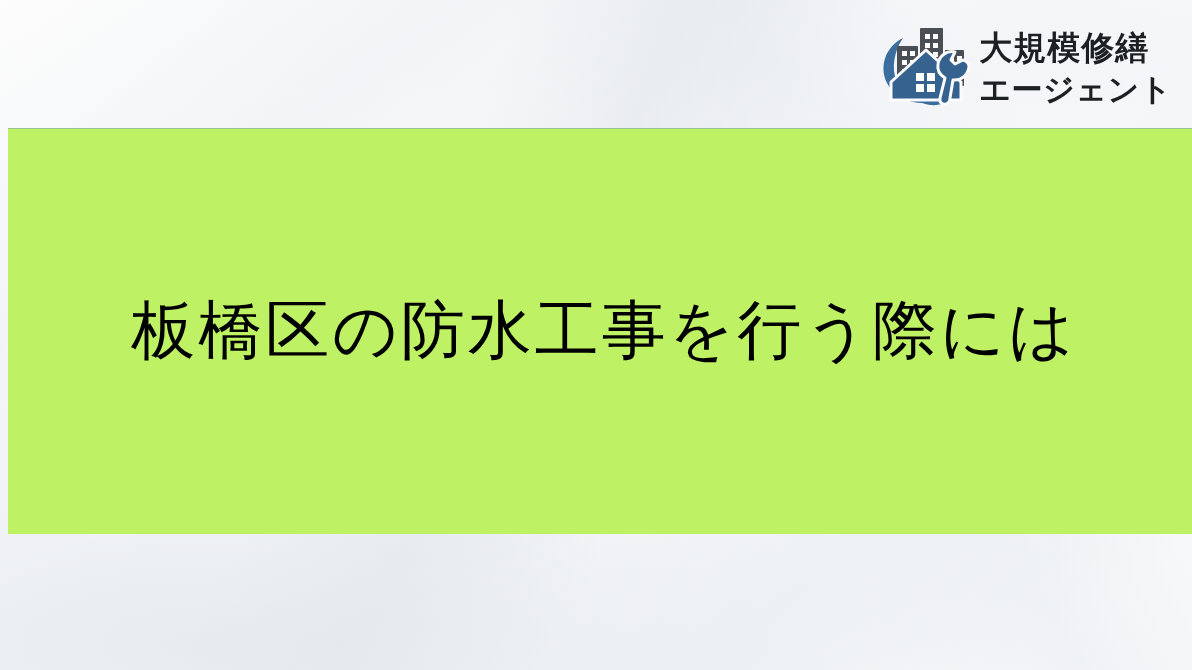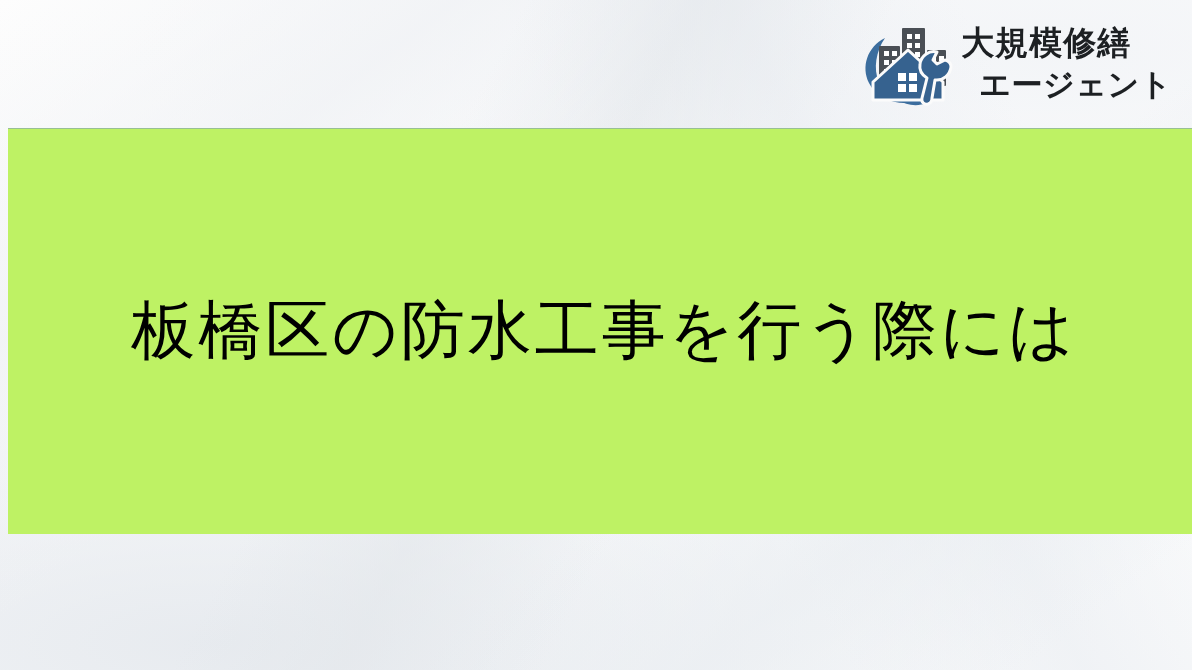--- a/index.html
+++ b/index.html
@@ -80,21 +80,21 @@
     white-space: nowrap;
     text-align: center;
   }
 
   
   .logo {
     position: absolute;
     right: 20px;
     top: 16px;
     display: flex;
-    align-items: center;
+    align-items: flex-end;
     gap: 6px;
   }
   .logo-mark {
     width: 96px;
     height: 92px;
     flex: 0 0 auto;
   }
   .logo-words {
     display: flex;
     flex-direction: column;
@@ -107,21 +107,20 @@
     font-size: 33px;
     line-height: 40px;
     letter-spacing: 1px;
     color: #1d2023;
     white-space: nowrap;
   }
   .logo-word.sub {
     font-size: 31px;
     line-height: 38px;
     letter-spacing: 0.5px;
-    margin-left: 18px;
   }
 </style>
 </head>
 <body>
 
 <div id="slide">
 
   <div class="bg-texture"></div>
 
   <div class="banner">

